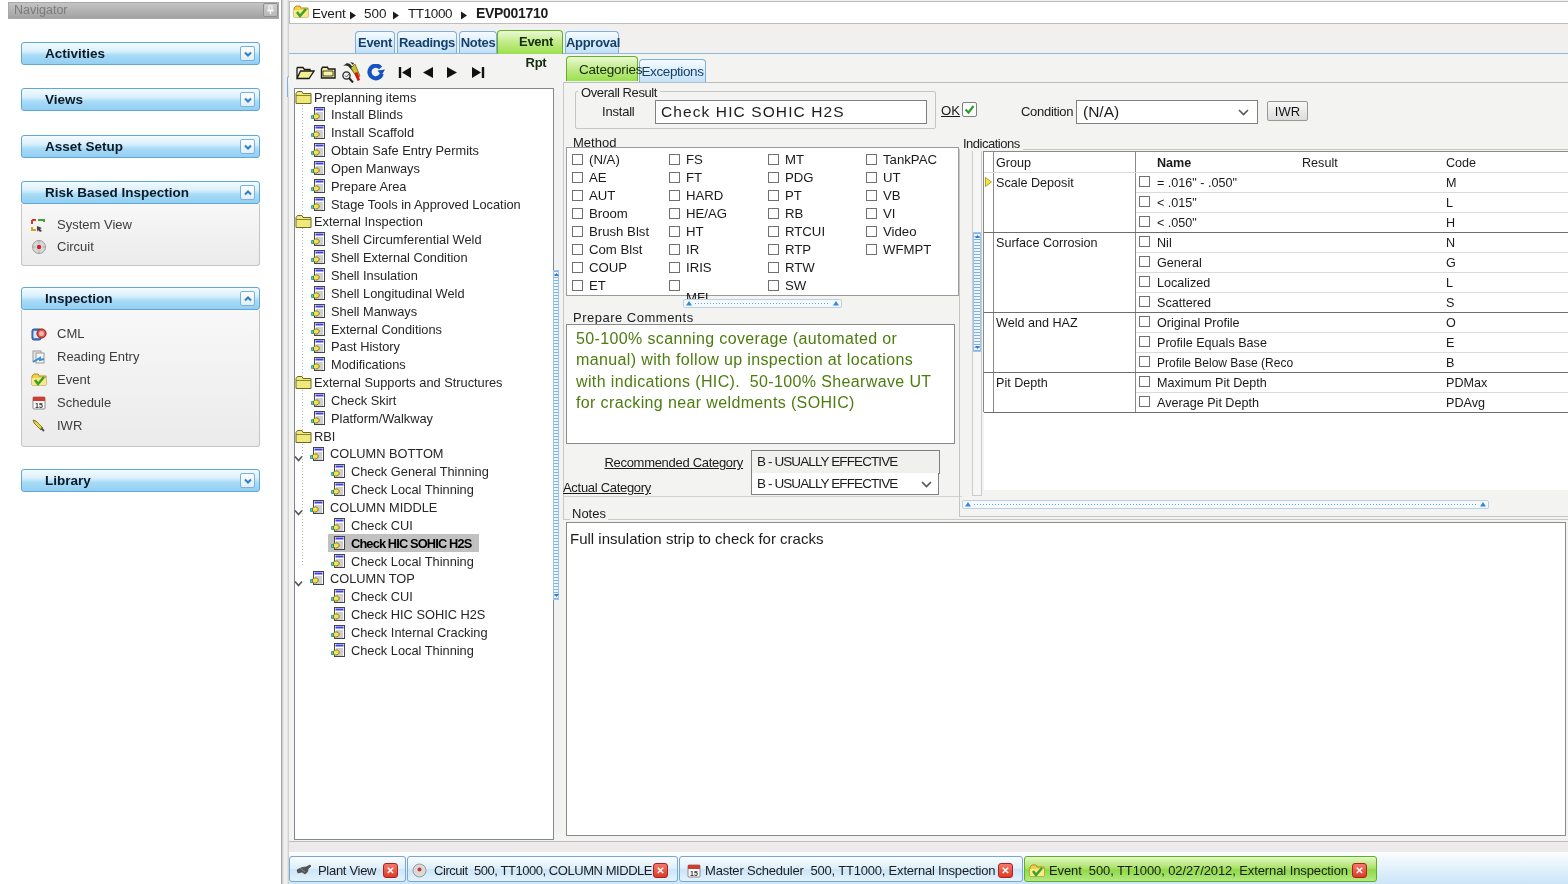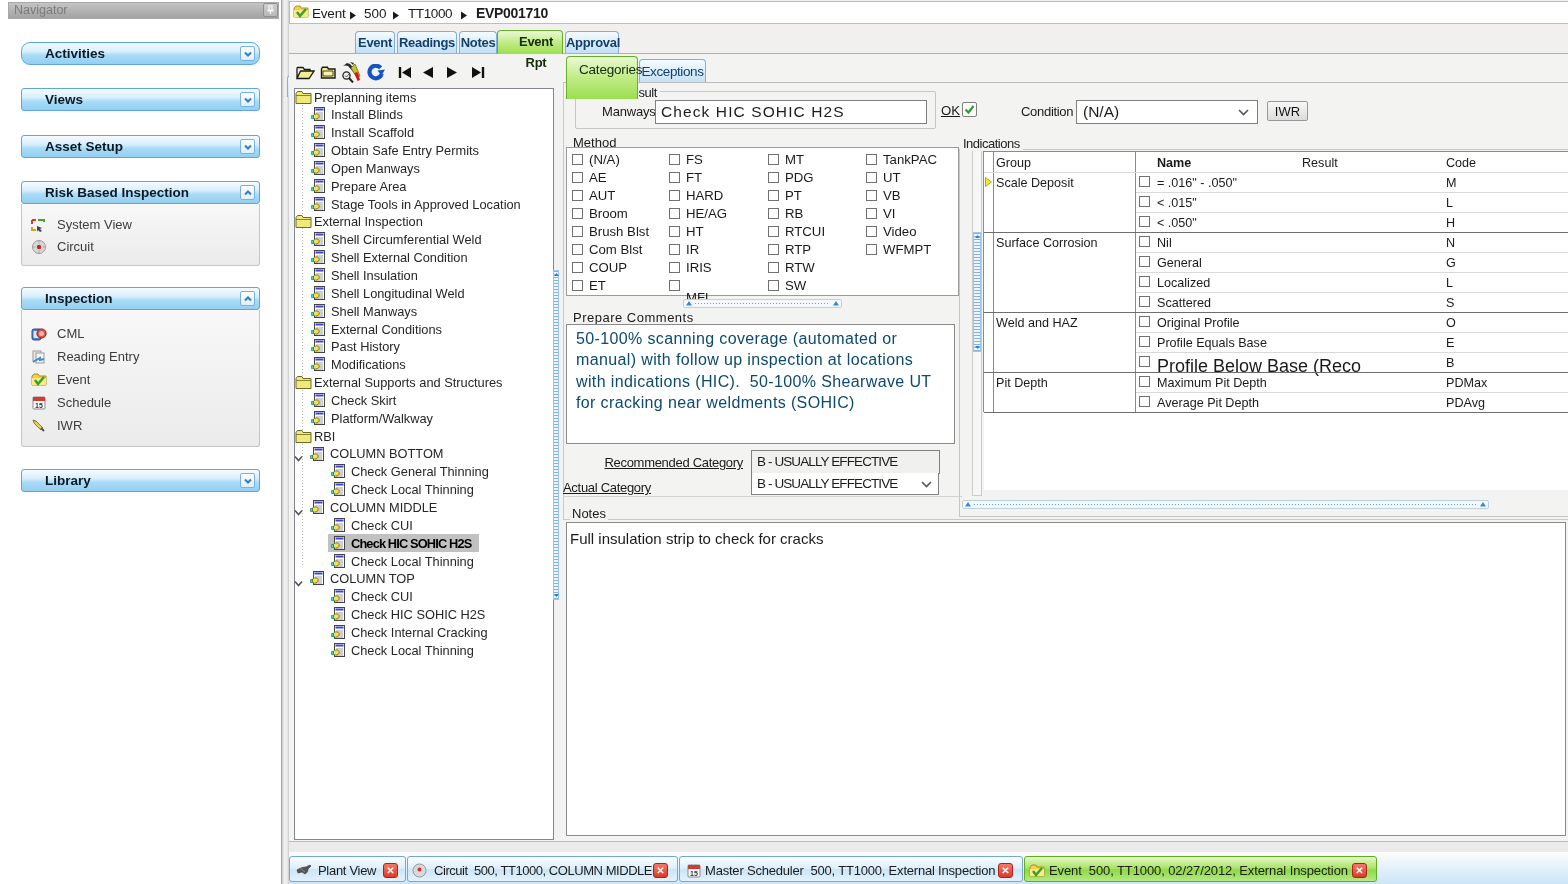--- a/index.html
+++ b/index.html
@@ -33,21 +33,21 @@
 .ttxt{position:absolute;top:863px;font-size:13px;color:#1d1d1d;white-space:nowrap;}
 .sb{position:absolute;border:1px solid #bcd0e0;background:#f5f9fc;box-sizing:border-box;}
 </style></head><body>
 
 <div class="bx" style="left:0;top:0;width:282px;height:884px;background:#fff;border-right:1px solid #a5a5a5;"></div>
 <div class="bx" style="left:8px;top:2px;width:271px;height:17px;background:linear-gradient(180deg,#c4c4c4,#a2a2a2);border:1px solid #a8a8a8;color:#7b7b7b;font-size:12.5px;line-height:15px;padding-left:5px;">Navigator</div>
 <div class="bx" style="left:263px;top:3px;width:15px;height:14px;border:1px solid #909090;border-radius:2px;background:linear-gradient(#cfcfcf,#b8b8b8);"></div>
 <svg class="ab" style="left:266px;top:5px;" width="9" height="10" viewBox="0 0 9 10">
     <path d="M3 1h3v4h-3z M2 5h5v1h-5z M4.5 6v3" stroke="#f8f8f8" stroke-width="1.2" fill="none"></path>
   </svg>
-<div class="hdr" style="top:42px;border-radius:9px;">Activities<span class="hbtn">
+<div class="hdr" style="top:42px;">Activities<span class="hbtn">
       <svg class="ab" style="left:3px;top:4px;" width="8" height="6" viewBox="0 0 8 6">
         <path d="M1 1.5 L4 4.5 L7 1.5" stroke="#2f7fc1" stroke-width="2" fill="none"></path>
       </svg>
     </span></div>
 <div class="hdr" style="top:88px;">Views<span class="hbtn">
       <svg class="ab" style="left:3px;top:4px;" width="8" height="6" viewBox="0 0 8 6">
         <path d="M1 1.5 L4 4.5 L7 1.5" stroke="#2f7fc1" stroke-width="2" fill="none"></path>
       </svg>
     </span></div>
 <div class="hdr" style="top:135px;">Asset Setup<span class="hbtn">
@@ -435,27 +435,27 @@
     </svg></div>
 <div class="tree" style="left:351px;top:625px;">Check Internal Cracking</div>
 <div class="ab" style="left:330px;top:642px;"><svg width="17" height="17" viewBox="0 0 17 17">
 <rect x="4.5" y="1.5" width="10" height="13" fill="#fdfdfd" stroke="#444" stroke-width="1"></rect>
 <rect x="5.5" y="2.5" width="8" height="2" fill="#4040e8"></rect>
 <path d="M6 7h7M6 9h7M6 11h7M6 13h7" stroke="#888" stroke-width="0.8"></path>
 <path d="M1.5 9.5h2v3h-2z" fill="#30d8d8" stroke="#0a8a8a" stroke-width="0.7"></path>
 <path d="M3.5 9c2-1.8 5.2-1.2 5.7.8.4 1.9-1.6 3.4-3.7 3.3l-2-.6z" fill="#f2e44c" stroke="#6e6215" stroke-width="0.8"></path>
     </svg></div>
 <div class="tree" style="left:351px;top:643px;">Check Local Thinning</div>
-<div class="tab gtab" style="left:566px;top:56px;width:72px;height:43px;z-index:5;font-weight:normal;font-size:13.5px;letter-spacing:-0.2px;line-height:26px;">Categories</div>
+<div class="tab gtab" style="left:566px;top:56px;width:72px;height:25px;z-index:5;font-weight:normal;font-size:13.5px;letter-spacing:-0.2px;line-height:26px;">Categories</div>
 <div class="tab" style="left:639px;top:59px;width:67px;height:24px;font-weight:normal;font-size:13.5px;letter-spacing:-0.4px;line-height:23px;">Exceptions</div>
 <div class="ab" style="left:563px;top:82px;width:1005px;height:1px;background:#bcbcbc;"></div>
 <div class="ab" style="left:563px;top:82px;width:1px;height:438px;background:#c8c8c8;"></div>
 <div class="bx" style="left:575px;top:91px;width:361px;height:38px;border:1px solid #c6c6c6;border-radius:2px;"></div>
 <div class="glabel" style="left:578px;top:85px;letter-spacing:-0.4px;">Overall Result</div>
-<div class="mlab" style="left:602px;top:104px;font-size:13px;letter-spacing:-0.2px;">Manways</div>
+<div class="mlab" style="left:602px;top:104px;font-size:13px;letter-spacing:-0.2px;">Install</div>
 <div class="field" style="left:655px;top:100px;width:272px;height:24px;font-size:15.5px;line-height:22px;padding-left:5px;letter-spacing:1.1px;">Check HIC SOHIC H2S</div>
 <div class="mlab" style="left:941px;top:103px;text-decoration:underline;">OK</div>
 <div class="bx" style="left:962px;top:102px;width:15px;height:15px;border:1px solid #808080;border-radius:2px;background:#fff;"></div>
 <svg class="ab" style="left:964px;top:104px;" width="11" height="11" viewBox="0 0 11 11">
     <path d="M1.5 5.5l3 3 5-6.5" stroke="#2c9e2c" stroke-width="2.2" fill="none"></path>
   </svg>
 <div class="mlab" style="left:1021px;top:104px;font-size:13px;letter-spacing:-0.3px;text-align:right;">Condition</div>
 <div class="field" style="left:1076px;top:100px;width:182px;height:24px;font-size:15.5px;line-height:22px;padding-left:6px;">(N/A)</div>
 <svg class="ab" style="left:1238px;top:109px;" width="11" height="7" viewBox="0 0 11 7">
     <path d="M1 1l4.5 4.5L10 1" stroke="#555" stroke-width="1.6" fill="none"></path>
@@ -526,21 +526,21 @@
 <div class="sb" style="left:683px;top:299px;width:159px;height:9px;border-radius:2px;"></div>
 <div class="ab" style="left:695px;top:303px;width:135px;height:1px;background-image:repeating-linear-gradient(90deg,#66a0d8 0,#66a0d8 1px,transparent 1px,transparent 3px);"></div>
 <svg class="ab" style="left:686px;top:301px;" width="6" height="5" viewBox="0 0 6 5">
     <path d="M0 4.5L3 0l3 4.5z" fill="#3388dd"></path>
   </svg>
 <svg class="ab" style="left:833px;top:301px;" width="6" height="5" viewBox="0 0 6 5">
     <path d="M0 4.5L3 0l3 4.5z" fill="#3388dd"></path>
   </svg>
 <div class="mlab" style="left:573px;top:310px;font-size:13px;letter-spacing:0.5px;">Prepare Comments</div>
 <div class="bx" style="left:566px;top:324px;width:389px;height:120px;border:1px solid #8a8a8a;background:#fff;"></div>
-<div class="ab" style="left:576px;top:328px;width:378px;font-size:16px;line-height:21.4px;color:#0c4a6e;letter-spacing:0.37px;">50-100% scanning coverage (automated or<br>manual) with follow up inspection at locations<br>with indications (HIC).&nbsp; 50-100% Shearwave UT<br>for cracking near weldments (SOHIC)</div>
+<div class="ab" style="left:576px;top:328px;width:378px;font-size:16px;line-height:21.4px;color:#4d7c0f;letter-spacing:0.37px;">50-100% scanning coverage (automated or<br>manual) with follow up inspection at locations<br>with indications (HIC).&nbsp; 50-100% Shearwave UT<br>for cracking near weldments (SOHIC)</div>
 <div class="mlab" style="left:563px;top:455px;width:180px;text-align:right;text-decoration:underline;font-size:13px;letter-spacing:-0.3px;">Recommended Category</div>
 <div class="bx" style="left:751px;top:450px;width:189px;height:24px;border:1px solid #808080;background:#f0f0ee;font-size:13.5px;letter-spacing:-0.9px;line-height:22px;padding-left:5px;">B - USUALLY EFFECTIVE</div>
 <div class="mlab" style="left:563px;top:480px;width:180px;text-align:left;text-decoration:underline;font-size:13px;letter-spacing:-0.3px;">Actual Category</div>
 <div class="bx" style="left:751px;top:473px;width:188px;height:22px;border:1px solid #808080;border-top:none;background:#fff;font-size:13.5px;letter-spacing:-0.9px;line-height:21px;padding-left:5px;">B - USUALLY EFFECTIVE</div>
 <svg class="ab" style="left:921px;top:481px;" width="11" height="7" viewBox="0 0 11 7">
     <path d="M1 1l4.5 4.5L10 1" stroke="#555" stroke-width="1.6" fill="none"></path>
   </svg>
 <div class="ab" style="left:563px;top:496px;width:399px;height:1px;background:#d2d2d2;"></div>
 <div class="bx" style="left:972px;top:150px;width:10px;height:346px;background:#f6f6f6;border:1px solid #cbcbcb;"></div>
 <div class="bx" style="left:973px;top:232px;width:8px;height:120px;border:1px solid #9ec4e8;background:repeating-linear-gradient(180deg,#7fb2e0 0,#7fb2e0 1px,#eef5fc 1px,#eef5fc 3px);"></div>
@@ -595,21 +595,21 @@
 <div class="mlab" style="left:996px;top:316px;font-size:12.6px;">Weld and HAZ</div>
 <div class="cb" style="left:1139px;top:316px;"></div>
 <div class="mlab" style="left:1157px;top:316px;font-size:12.6px;">Original Profile</div>
 <div class="mlab" style="left:1446px;top:316px;font-size:12.6px;">O</div>
 <div class="rline" style="left:1136px;top:332px;width:432px;"></div>
 <div class="cb" style="left:1139px;top:336px;"></div>
 <div class="mlab" style="left:1157px;top:336px;font-size:12.6px;">Profile Equals Base</div>
 <div class="mlab" style="left:1446px;top:336px;font-size:12.6px;">E</div>
 <div class="rline" style="left:1136px;top:352px;width:432px;"></div>
 <div class="cb" style="left:1139px;top:356px;"></div>
-<div class="mlab" style="left:1157px;top:356px;font-size:18px;">Profile Below Base (Reco</div>
+<div class="mlab" style="left:1157px;top:356px;font-size:12px;">Profile Below Base (Reco</div>
 <div class="mlab" style="left:1446px;top:356px;font-size:12.6px;">B</div>
 <div class="dline" style="left:984px;top:372px;width:584px;"></div>
 <div class="mlab" style="left:996px;top:376px;font-size:12.6px;">Pit Depth</div>
 <div class="cb" style="left:1139px;top:376px;"></div>
 <div class="mlab" style="left:1157px;top:376px;font-size:12.6px;">Maximum Pit Depth</div>
 <div class="mlab" style="left:1446px;top:376px;font-size:12.6px;">PDMax</div>
 <div class="rline" style="left:1136px;top:392px;width:432px;"></div>
 <div class="cb" style="left:1139px;top:396px;"></div>
 <div class="mlab" style="left:1157px;top:396px;font-size:12.6px;">Average Pit Depth</div>
 <div class="mlab" style="left:1446px;top:396px;font-size:12.6px;text-align:right;">PDAvg</div>

